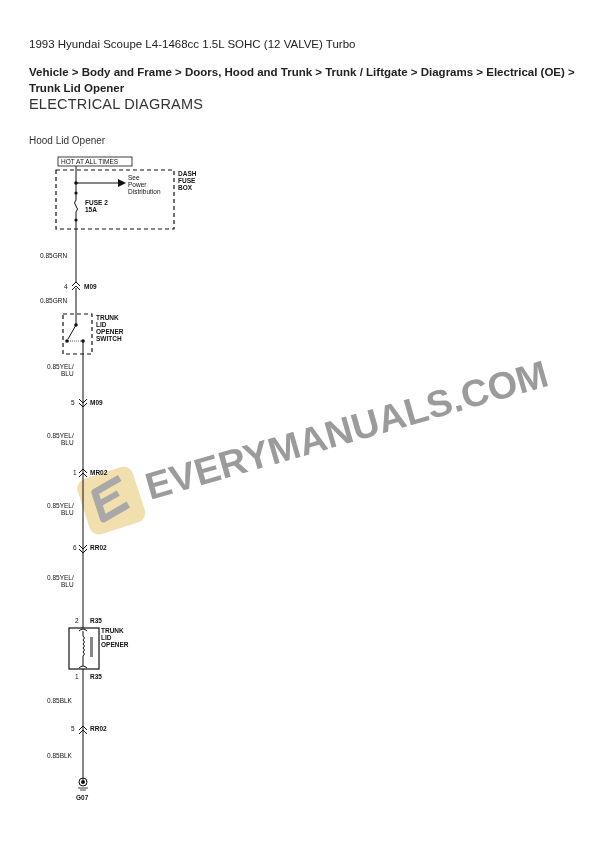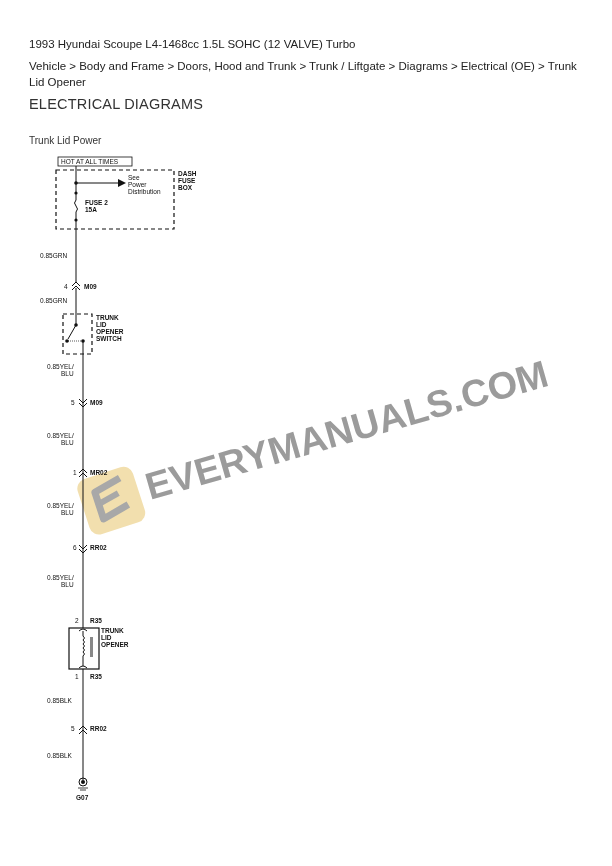--- a/index.html
+++ b/index.html
@@ -1,33 +1,33 @@
 <!DOCTYPE html>
 <html><head>
   <meta charset="utf-8">
   <style>
     html, body { margin: 0; padding: 0; background: #ffffff; }
     body { width: 612px; height: 866px; position: relative; overflow: hidden; font-family: "Liberation Sans", sans-serif; color: #222; }
     .hdr { position: absolute; left: 29px; font-size: 11.5px; line-height: 16px; color: #222; }
     #title { top: 36px; }
-    #crumbs { top: 58px; width: 560px; }
+    #crumbs { top: 64px; width: 560px; font-weight: bold; }
     #section { position: absolute; left: 29px; top: 96px; font-size: 14.5px; color: #333; letter-spacing: 0.2px; }
     #diag-label { position: absolute; left: 29px; top: 135px; font-size: 10px; color: #333; }
     svg#diagram { position: absolute; left: 0; top: 0; }
     .t { font-family: "Liberation Sans", sans-serif; font-size: 6.5px; font-weight: bold; fill: #111; }
     .tl { font-family: "Liberation Sans", sans-serif; font-size: 6.5px; fill: #111; }
     .wm { font-family: "Liberation Sans", sans-serif; font-weight: bold; font-size: 38px; fill: #8a8a8a; opacity: 0.85; }
   </style>
 </head>
 <body>
 
 <div class="hdr" id="title">1993 Hyundai Scoupe L4-1468cc 1.5L SOHC (12 VALVE) Turbo</div>
 <div class="hdr" id="crumbs">Vehicle &gt; Body and Frame &gt; Doors, Hood and Trunk &gt; Trunk / Liftgate &gt; Diagrams &gt; Electrical (OE) &gt; Trunk Lid Opener</div>
 <div id="section">ELECTRICAL DIAGRAMS</div>
-<div id="diag-label">Trunk Lid Power</div>
+<div id="diag-label">Hood Lid Opener</div>
 
 <svg id="diagram" width="612" height="866" viewBox="0 0 612 866">
 
   <g transform="rotate(-18 110 500)">
     <rect x="82" y="472" width="58" height="58" rx="10" fill="#f0d9a0" opacity="0.85"></rect>
     <path d="M126 482 L98 488 L98 516 L126 510" fill="none" stroke="#a8a8a8" stroke-width="7" stroke-linejoin="round"></path>
     <path d="M100 500 L120 496" stroke="#a8a8a8" stroke-width="6"></path>
   </g>
   <text class="wm" transform="translate(150 500) rotate(-16)">EVERYMANUALS.COM</text>
 

